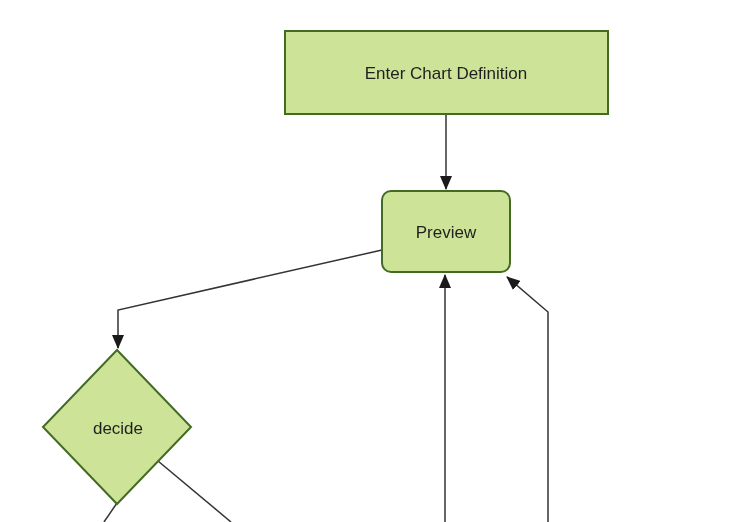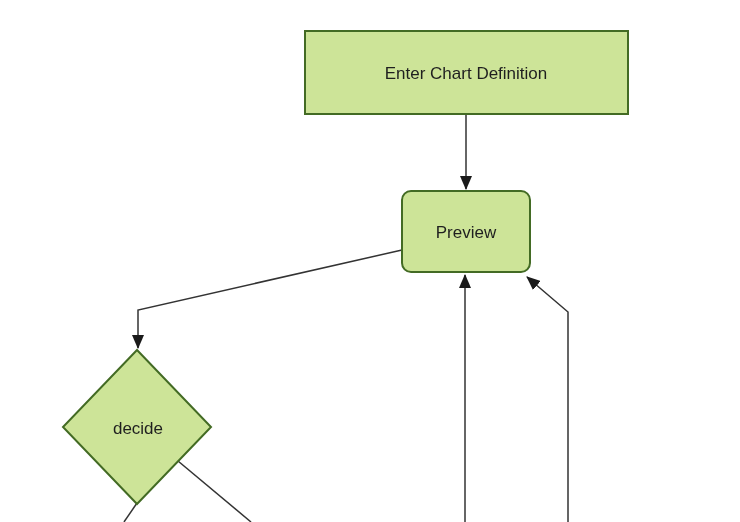--- a/index.html
+++ b/index.html
@@ -13,21 +13,20 @@
     overflow: hidden;
     position: relative;
     font-family: "Liberation Sans", "DejaVu Sans", sans-serif;
   }
   .canvas-wrap {
     position: absolute;
     top: 0;
     left: 0;
     width: 604px;
     height: 522px;
-    margin-left: 20px;
   }
   svg {
     display: block;
   }
   .edge {
     fill: none;
     stroke-width: 1.5px;
   }
   .node-shape {
     stroke-width: 2px;

